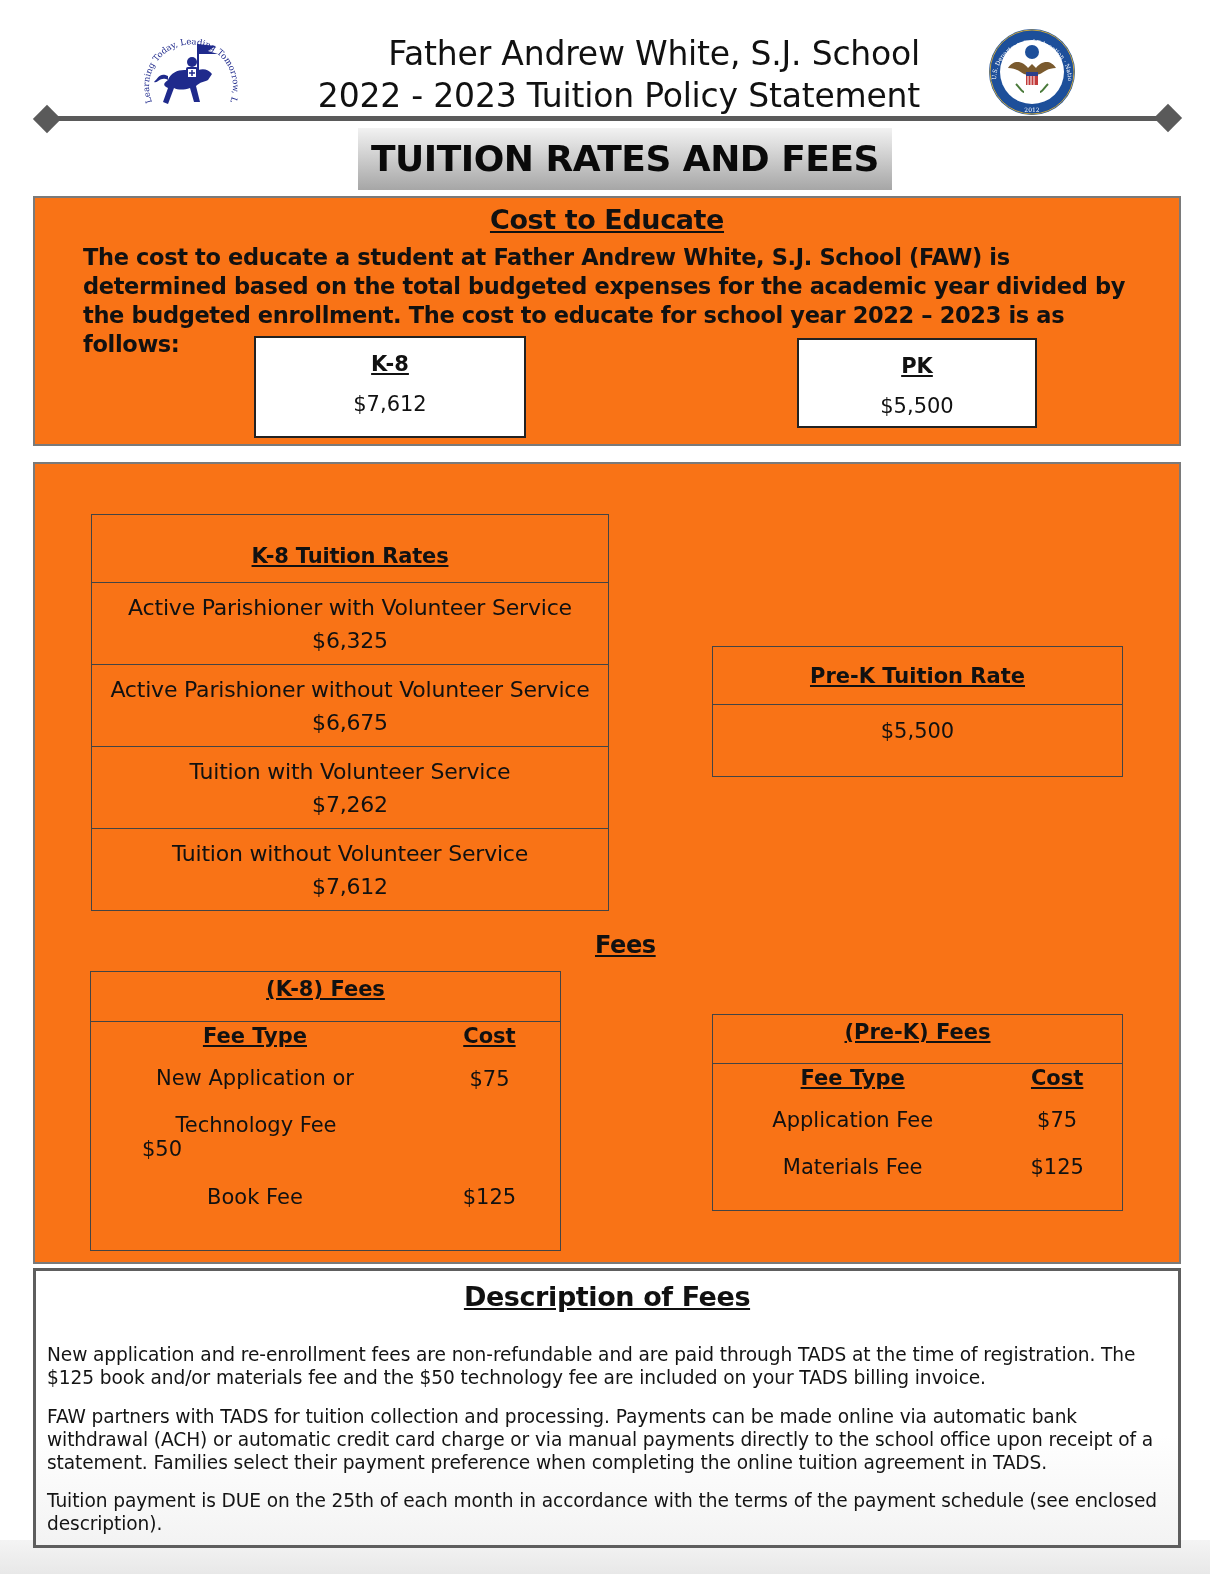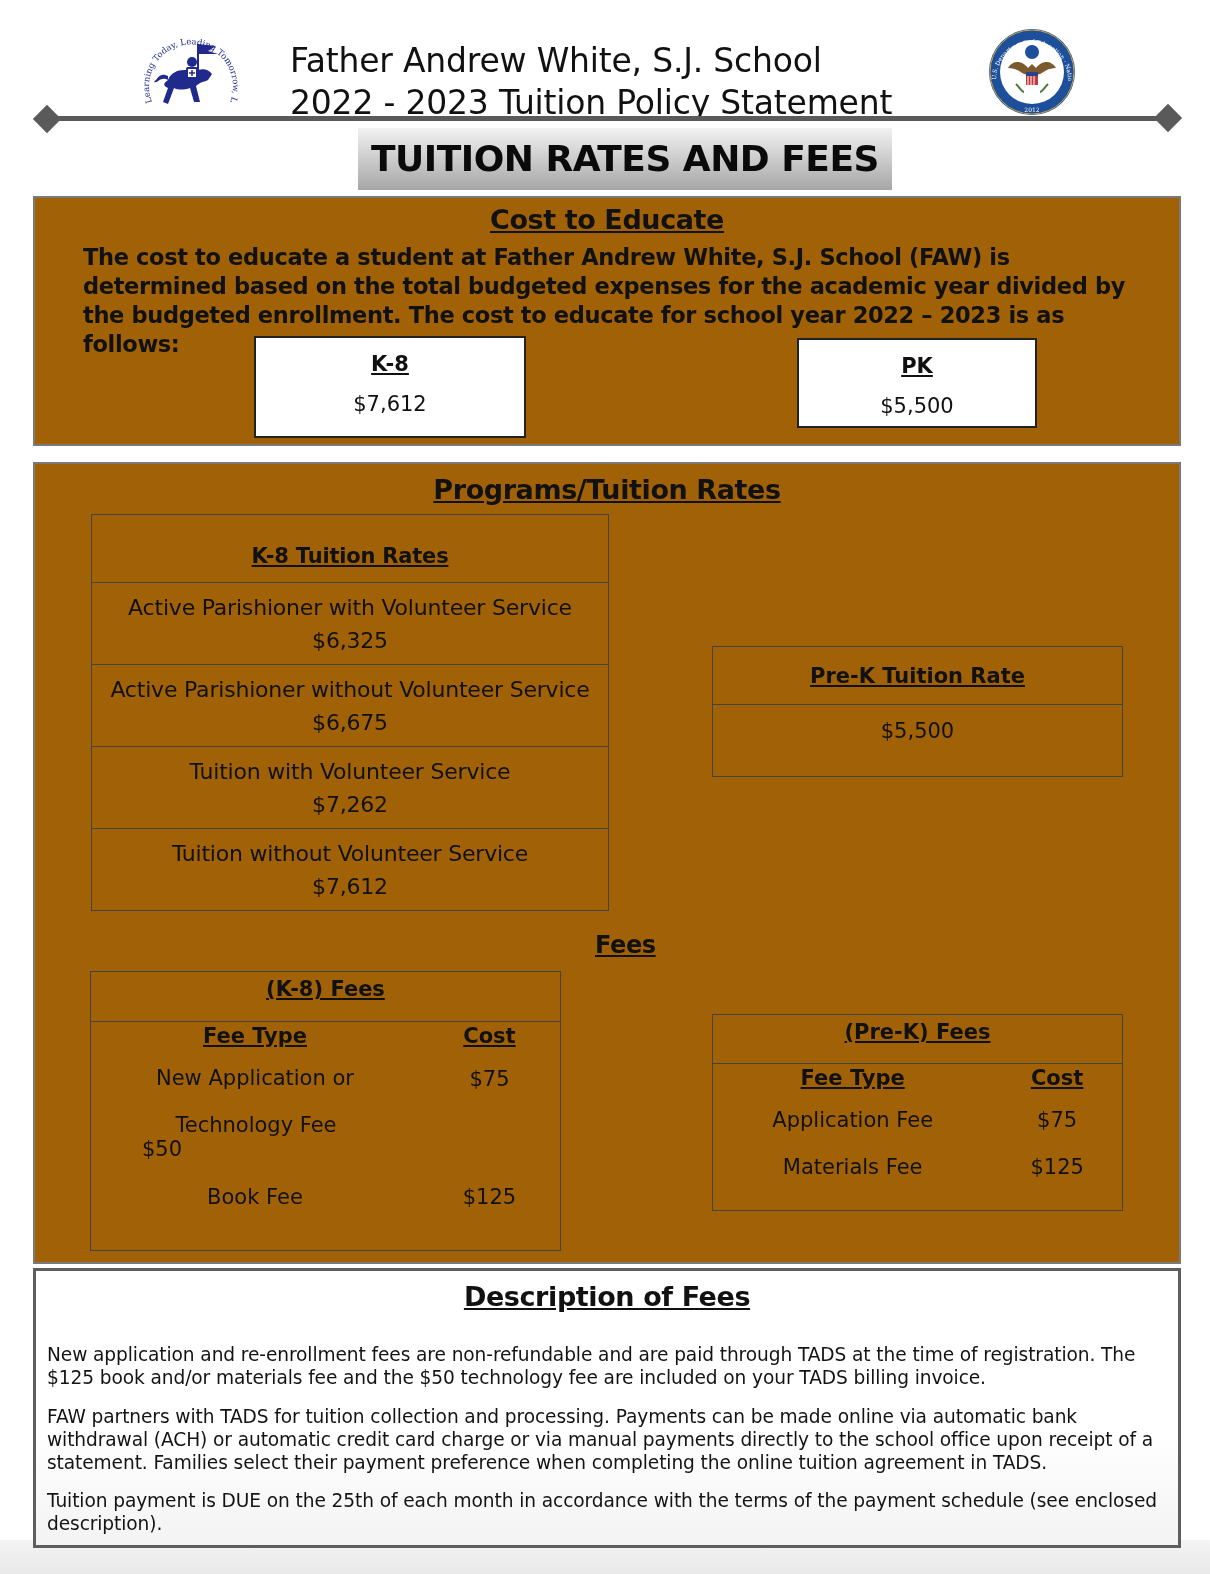--- a/index.html
+++ b/index.html
@@ -12,36 +12,36 @@
   }
   .page-bottom-fade {
     position: absolute; left: 0; right: 0; top: 1540px; height: 34px;
     background: linear-gradient(#f4f4f4, #e8e8e8);
   }
   .abs { position: absolute; }
 
   
   .logo-left { left: 138px; top: 24px; width: 104px; height: 94px; }
   .logo-right { left: 986px; top: 28px; width: 92px; height: 88px; }
-  .title-block { left: 290px; top: 40px; width: 630px; text-align: left; }
+  .title-block { left: 290px; top: 33px; width: 630px; text-align: right; }
   .title-line { font-size: 33px; line-height: 42px; font-weight: normal; letter-spacing: -0.2px; color: #111; }
   .rule { left: 44px; top: 116px; width: 1128px; height: 5px; background: #5a5a5a; }
   .diamond { width: 20px; height: 20px; background: #5a5a5a; transform: rotate(45deg); }
   .diamond-left { left: 37px; top: 109px; }
   .diamond-right { left: 1158px; top: 108px; }
 
   .banner {
     left: 358px; top: 128px; width: 534px; height: 62px;
     background: linear-gradient(#f2f2f2, #a6a6a6);
     text-align: center; font-weight: bold; font-size: 36px; line-height: 62px;
     letter-spacing: -0.5px; color: #0a0a0a;
   }
 
   
-  .panel { border: 2px solid #7a7a7a; background: #a16207; }
+  .panel { border: 2px solid #7a7a7a; background: #f97316; }
   .cost-panel { left: 33px; top: 196px; width: 1148px; height: 250px; }
   .programs-panel { left: 33px; top: 462px; width: 1148px; height: 802px; }
   .desc-panel {
     left: 33px; top: 1268px; width: 1148px; height: 280px;
     border: 3px solid #5e5e5e;
     background: linear-gradient(#ffffff 60%, #f3f3f3);
   }
 
   .section-title { text-align: center; font-weight: bold; text-decoration: underline; font-size: 27px; letter-spacing: -0.4px; }
   .cost-title { left: 0; right: 0; top: 6px; }
@@ -149,21 +149,20 @@
     <div class="mini-label">K-8</div>
     <div class="mini-value">$7,612</div>
   </div>
   <div class="abs mini-box pk-box">
     <div class="mini-label">PK</div>
     <div class="mini-value">$5,500</div>
   </div>
 </div>
 
 <div class="abs panel programs-panel">
-  <div class="abs section-title programs-title">Programs/Tuition Rates</div>
 
   <table class="abs k8-rates">
     <tbody>
         <tr>
           <td class="hdr">K-8 Tuition Rates</td>
         </tr>
     <tr>
           <td class="rate-cell">
       <div>Active Parishioner with Volunteer Service</div>
       <div>$6,325</div>

